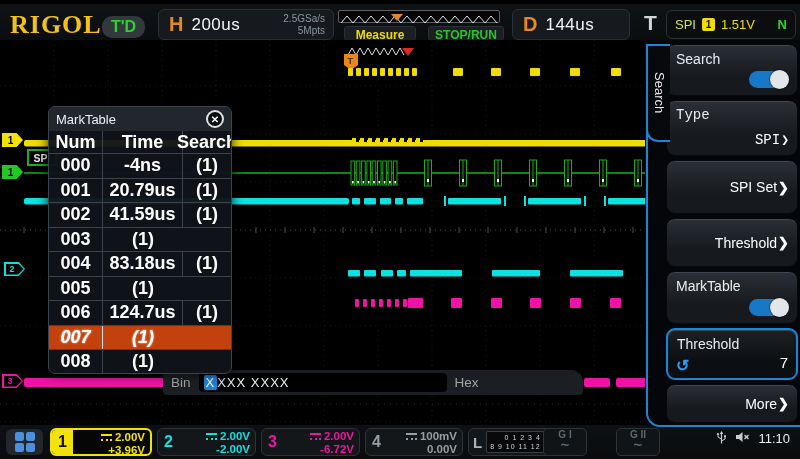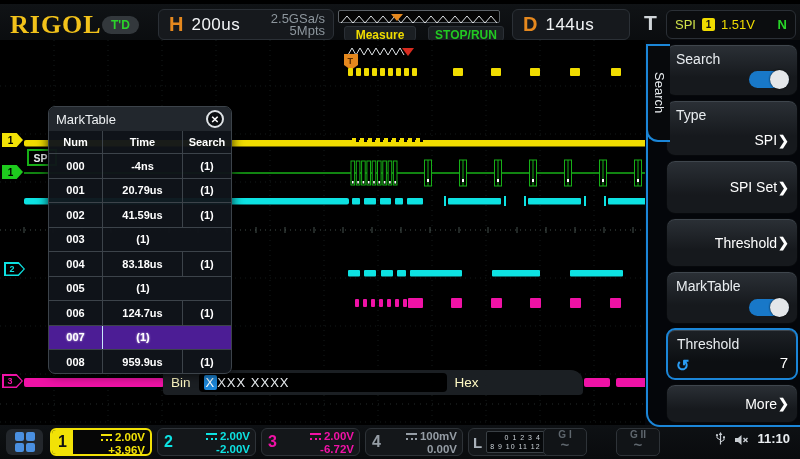--- a/index.html
+++ b/index.html
@@ -5,26 +5,26 @@
   * { margin:0; padding:0; box-sizing:border-box; }
   html,body { background:#000; }
   #screen {
     position:relative; width:800px; height:459px; overflow:hidden;
     background:#000; font-family:"Liberation Sans", sans-serif;
     -webkit-font-smoothing:antialiased;
   }
   
   #topbar { position:absolute; left:0; top:4px; width:800px; height:40px; background:linear-gradient(180deg,#101316,#0a0c0e); }
   #logo { position:absolute; left:10px; top:6px; font-family:"Liberation Serif", serif; font-weight:bold; font-size:26px; color:#f2c21a; letter-spacing:1px; }
-  #trig-status { position:absolute; left:102px; top:12px; background:#33383c; border-radius:10px; padding:2px 9px; color:#2bd42b; font-weight:bold; font-size:12px; }
+  #trig-status { position:absolute; left:102px; top:12px; background:#33383c; border-radius:10px; padding:2px 9px; color:#2bd42b; font-weight:bold; font-size:16px; }
   .hblock { position:absolute; top:5px; height:31px; background:#16191d; border:1px solid #2b3036; border-radius:6px; display:flex; align-items:center; }
   #h-block { left:158px; width:176px; }
   #h-block .big-letter, #d-block .big-letter { color:#e5881e; font-weight:bold; font-size:20px; padding:0 8px 0 10px; }
   #h-block .main-val, #d-block .main-val { color:#f2f4f6; font-size:17px; letter-spacing:0.5px; }
-  #h-rates { margin-left:auto; padding-right:8px; text-align:right; color:#8d969d; font-size:13px; line-height:12px; }
+  #h-rates { margin-left:auto; padding-right:8px; text-align:right; color:#8d969d; font-size:10px; line-height:12px; }
   #preview { position:absolute; left:338px; top:6px; width:162px; height:13px; background:#050505; border:1px solid #5c6166; border-radius:2px; }
   .tab-btn { position:absolute; top:22px; height:17px; background:#1b1f23; border:1px solid #2b3036; border-radius:3px 3px 6px 6px; display:flex; align-items:center; justify-content:center; font-weight:bold; font-size:12px; }
   #measure-tab { left:344px; width:72px; color:#f0dc00; }
   #stoprun-tab { left:428px; width:76px; color:#22c822; }
   #d-block { left:512px; width:118px; }
   #t-letter { position:absolute; left:644px; top:7px; color:#d0d5d9; font-weight:bold; font-size:21px; }
   #t-block { position:absolute; left:666px; top:6px; width:130px; height:29px; background:#0b0d0f; border:1px solid #2b3036; border-radius:6px; display:flex; align-items:center; gap:6px; padding:0 8px; }
   #t-type { color:#cfe24a; font-size:13px; }
   #t-src { background:#f0dc00; color:#111; font-weight:bold; font-size:10px; width:13px; height:13px; border-radius:2px; display:flex; align-items:center; justify-content:center; }
   #t-level { color:#f0dc00; font-size:13px; }
@@ -37,43 +37,43 @@
   .tag-out .inner { position:absolute; inset:1.5px; clip-path:polygon(0 0,70% 0,100% 50%,70% 100%,0 100%); background:#000; }
   .tag-out .lbl { position:absolute; inset:0; font-size:9px; font-weight:bold; display:flex; align-items:center; justify-content:center; padding-right:5px; }
   #bus-label { position:absolute; left:27px; top:149px; width:30px; height:17px; border:2px solid #17b017; background:#000; color:#e9edf0; font-size:10.5px; font-weight:bold; display:flex; align-items:center; justify-content:center; z-index:1; }
   
   #marktable { position:absolute; left:48px; top:106px; width:184px; height:268px; background:rgba(16,20,26,0.96); border:1px solid #3c434a; border-radius:7px; z-index:5; overflow:hidden; box-shadow:0 0 12px rgba(0,0,0,0.8); }
   #mt-title { height:24px; background:#22272d; display:flex; align-items:center; padding:0 7px; }
   #mt-title .t { color:#eef1f3; font-size:13px; }
   #mt-close { margin-left:auto; width:18px; height:18px; border-radius:50%; border:2px solid #dfe3e6; background:#0b0e11; color:#fff; font-size:10px; font-weight:bold; display:flex; align-items:center; justify-content:center; cursor:default; }
   .mt-row { display:grid; grid-template-columns:54px 80px 48px; height:24.5px; border-top:1px solid #3c434a; }
   .mt-row.head { height:22px; border-top:none; font-weight:bold; }
-  .mt-row .c { color:#fff; font-size:11px; font-weight:bold; display:flex; align-items:center; justify-content:center; border-right:1px solid #3c434a; }
+  .mt-row .c { color:#fff; font-size:18px; font-weight:bold; display:flex; align-items:center; justify-content:center; border-right:1px solid #3c434a; }
   .mt-row .c:last-child { border-right:none; }
-  .mt-row.selected { background:#4c1d95; }
+  .mt-row.selected { background:#c2410c;font-style:italic; }
   .mt-row.selected .c { color:#fff; text-shadow:0 0 2px rgba(255,255,255,0.9); border-right-color:#c9e9fa; }
   
   #decode-bar { position:absolute; left:163px; top:370px; width:420px; height:25px; background:#1b1f23; border-radius:4px 12px 4px 4px; display:flex; align-items:center; padding:0 8px; gap:8px; z-index:3; }
-  #decode-bar .lab { color:#fef9c3; font-size:13.5px; }
+  #decode-bar .lab { color:#a3a3a3; font-size:13.5px; }
   .pill { background:#000; border-radius:4px; height:19px; display:flex; align-items:center; padding:0 5px; color:#e9edf0; font-size:13px; letter-spacing:1px; }
   #bin-pill { width:248px; }
   #hex-pill { width:78px; }
   #bin-cursor { background:#1b86d8; color:#fff; padding:0 2px; border-radius:2px; }
   
   #sidebar { position:absolute; left:645px; top:40px; width:155px; height:385px; background:#04060a; }
   #side-tab { position:absolute; left:1px; top:4px; width:24px; height:98px; background:#07090c; border-left:2px solid #1b86d8; border-top:2px solid #1b86d8; border-bottom:2px solid #1b86d8; border-bottom-left-radius:12px; color:#e9edf0; font-size:13px; writing-mode:vertical-rl; display:flex; align-items:center; justify-content:center; z-index:2; }
   #menu { position:absolute; left:21px; top:4px; width:132px; }
   .item { position:relative; background:linear-gradient(180deg,#2b3036,#16191d 65%); border-radius:9px; border:1px solid #07090c; box-shadow:inset 0 1px 0 #3f464d; margin-bottom:4px; color:#e9edf0; font-size:14px; }
   .item .label { position:absolute; left:9px; top:6px; }
   .item .val { position:absolute; right:8px; bottom:7px; display:flex; align-items:center; color:#fff; }
   .item .chev { font-weight:bold; font-size:13px; margin-left:1px; }
   .toggle { position:absolute; right:8px; bottom:7px; width:40px; height:17px; border-radius:9px; background:#1878c8; }
   .toggle .knob { position:absolute; right:0; top:-1px; width:19px; height:19px; border-radius:50%; background:#e3e6e9; box-shadow:0 0 2px #000; }
   #item-search { height:52px; }
-  #item-type { height:56px; }
+  #item-type { height:56px;font-family:Liberation Mono, monospace; }
   #item-spiset { height:54px; }
   #item-threshold { height:49px; }
   #item-marktable { height:53px; }
   #item-navigation { height:52px; border:2px solid #1b86d8; background:linear-gradient(180deg,#1d2126,#0c0f12 65%); }
   #item-navigation .nav-icon { position:absolute; left:8px; bottom:3px; color:#2a9df4; font-size:16px; font-weight:bold; }
   #item-navigation .val { font-size:15px; }
   #item-more { height:39px; }
   .center-right { display:flex; align-items:center; justify-content:flex-end; height:100%; padding-right:8px; color:#fff; }
   #blue-frame { position:absolute; left:646px; top:44px; width:154px; height:383px; border-left:2px solid #1b86d8; border-bottom:2px solid #1b86d8; border-bottom-left-radius:14px; z-index:8; pointer-events:none; }
   
@@ -90,21 +90,21 @@
   #ch2 { left:157px; width:99px; } #ch2 .num, #ch2 .vals { color:#0de2e2; }
   #ch3 { left:261px; width:99px; } #ch3 .num, #ch3 .vals { color:#f012a6; }
   #ch4 { left:365px; width:98px; } #ch4 .num, #ch4 .vals { color:#959da5; }
   .dc { display:inline-block; width:11px; height:7px; border-top:2px solid currentColor; border-bottom:2px dotted currentColor; margin-right:3px; }
   #dblock { position:absolute; left:468px; top:3px; width:94px; height:28px; background:#14171a; border:1px solid #2e3338; border-radius:6px; display:flex; align-items:center; gap:4px; padding:0 4px; }
   #dblock .L { color:#aab2ba; font-weight:bold; font-size:15px; }
   #digits { flex:1; background:#07090b; border:1px solid #3a4045; border-radius:2px; padding:1px 3px; color:#ccd3d9; font-size:7px; line-height:9px; letter-spacing:1px; text-align:center; white-space:nowrap; }
   .gen { position:absolute; top:3px; width:44px; height:28px; background:#111417; border:1px solid #2e3338; border-radius:5px; color:#5f676e; text-align:center; font-size:10px; line-height:11px; font-weight:bold; }
   .gen .sine { font-size:15px; line-height:10px; }
   #gen1 { left:543px; } #gen2 { left:616px; }
-  #status { position:absolute; right:10px; top:6px; display:flex; align-items:flex-end; gap:8px; color:#e9edf0; font-weight:bold; font-size:13px; }
+  #status { position:absolute; right:10px; top:6px; display:flex; align-items:flex-start; gap:8px; color:#e9edf0; font-weight:normal; font-size:13px; }
 </style>
 </head>
 <body>
 
 <div id="screen">
 
   <div id="topbar">
     <div id="logo">RIGOL</div>
     <div id="trig-status">T'D</div>
     <div id="h-block" class="hblock">
@@ -377,21 +377,20 @@
         <div class="c">006</div>
         <div class="c">124.7us</div>
         <div class="c">(1)</div>
       </div>
     <div class="mt-row selected">
         <div class="c">007</div>
         <div class="c">(1)</div>
       </div>
     <div class="mt-row">
         <div class="c">008</div>
-        <div class="c">959.9us</div>
         <div class="c">(1)</div>
       </div>
   </div>
 
   <div id="decode-bar">
     <span class="lab">Bin</span>
     <div class="pill" id="bin-pill">
       <span id="bin-cursor">X</span>
       <span>XXX XXXX</span>
     </div>

